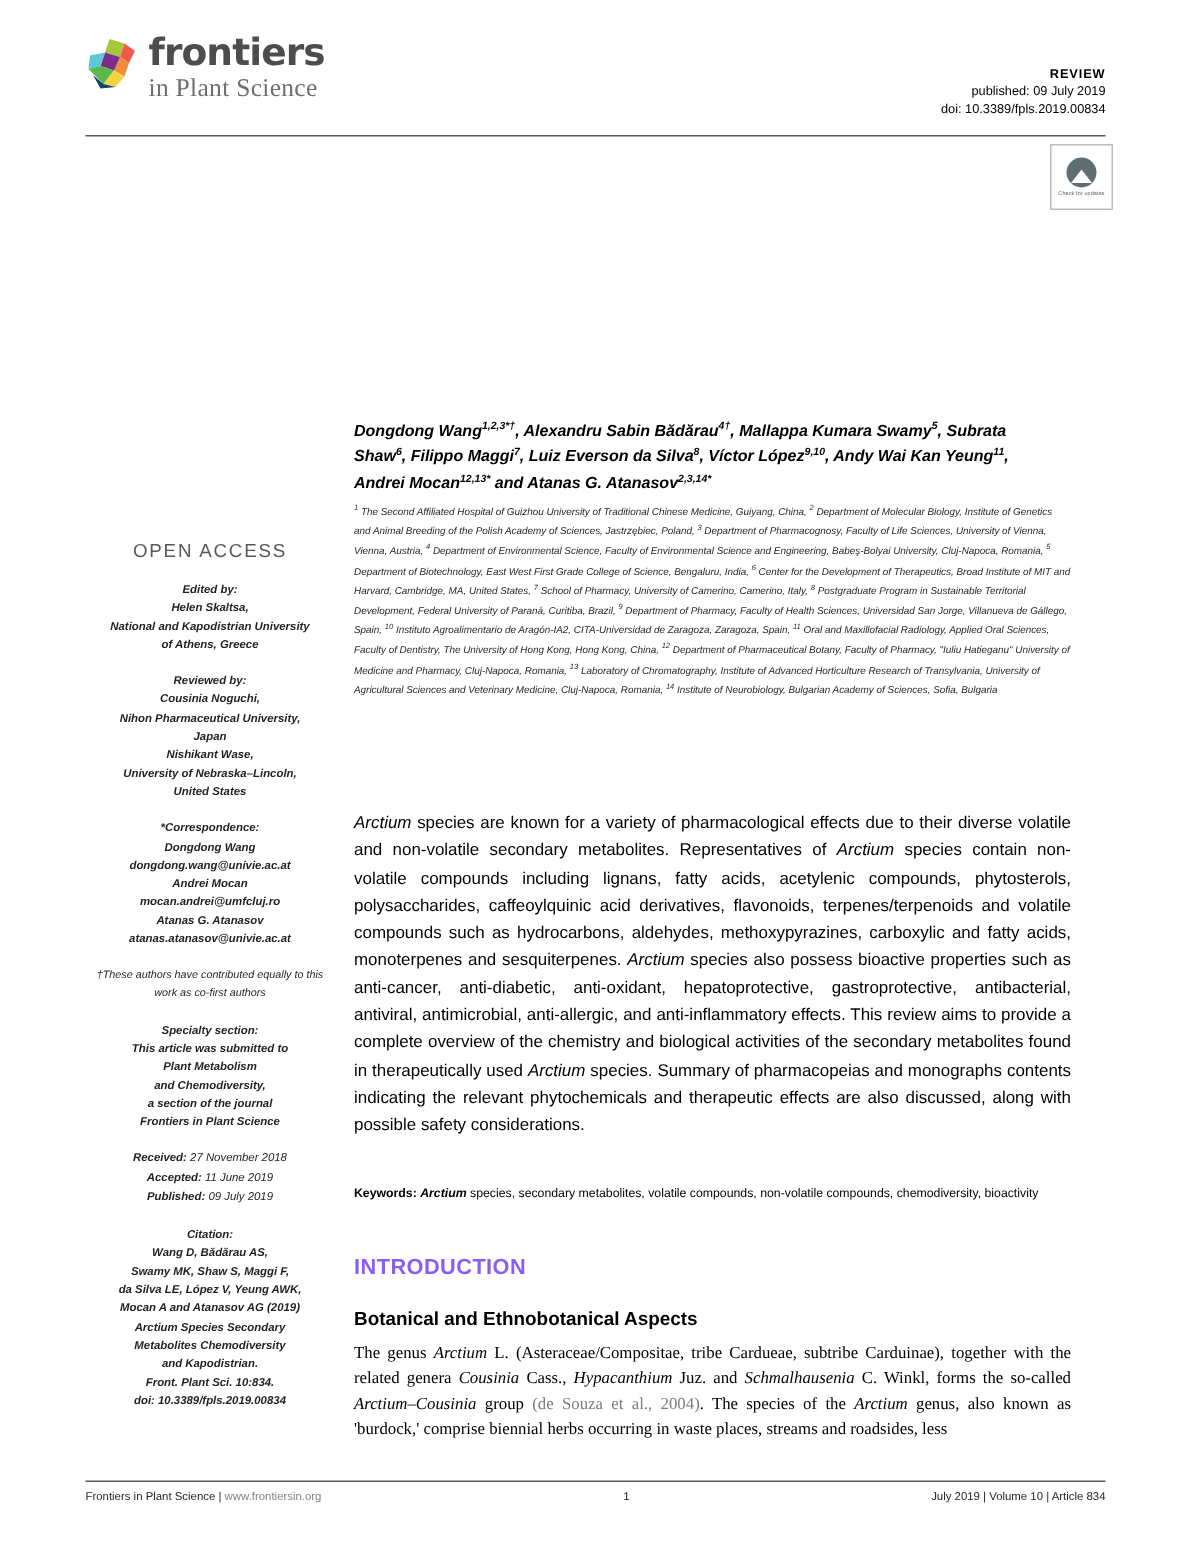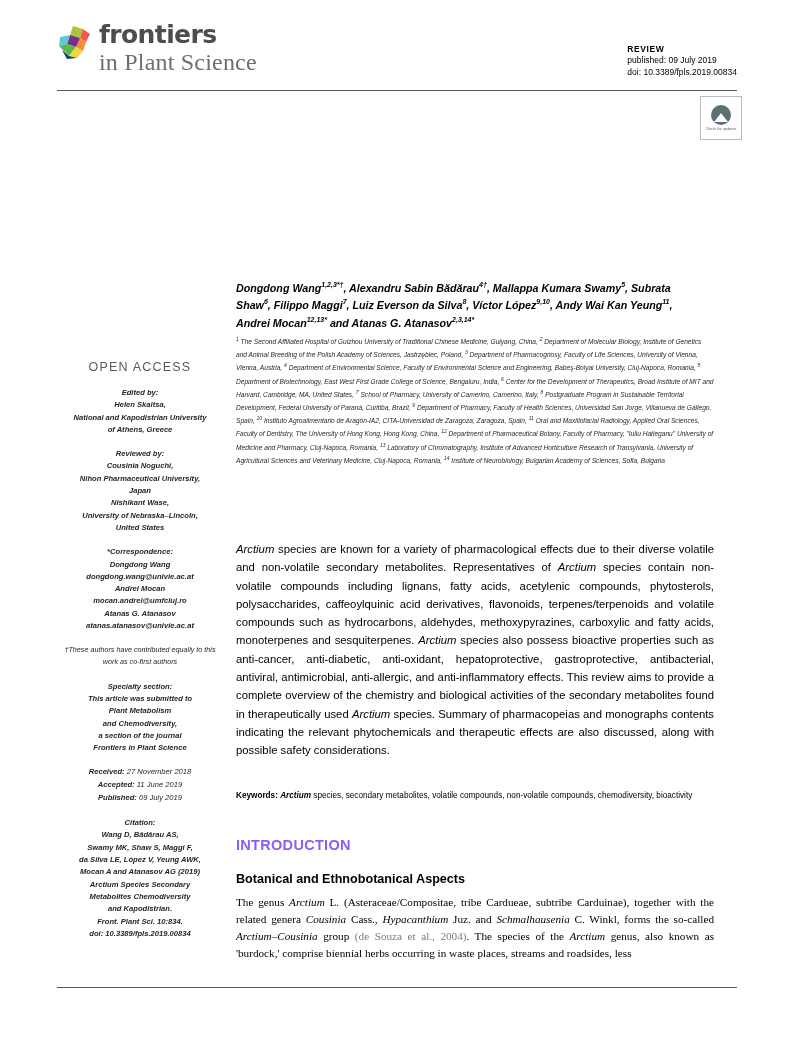--- a/index.html
+++ b/index.html
@@ -52,29 +52,30 @@
   }
   .logo-frontiers {
     font-family: "DejaVu Sans", sans-serif;
     font-weight: bold;
     font-size: 25px;
     color: #4d4d4f;
     letter-spacing: -0.6px;
   }
   .logo-journal {
     font-family: "Liberation Serif", serif;
-    font-size: 24px;
+    font-size: 17px;
     color: #6d6e71;
     margin-top: 3px;
     letter-spacing: 0.2px;
   }
   .header-meta {
     position: absolute;
     right: 0;
     top: 22px;
+    text-align: right;
     line-height: 1.35;
   }
   .header-meta .review {
     font-size: 8.5px;
     font-weight: bold;
     letter-spacing: 0.6px;
     color: #000;
   }
   .header-meta .pub,
   .header-meta .doi {
@@ -393,14 +394,21 @@
 
   <div class="keywords">
     <span>Keywords: </span><span class="kw-body"><em>Arctium</em> species, secondary metabolites, volatile compounds, non-volatile compounds, chemodiversity, bioactivity</span>
   </div>
 
   <div class="h1">INTRODUCTION</div>
   <div class="h2">Botanical and Ethnobotanical Aspects</div>
   <div class="body-text">The genus <em>Arctium</em> L. (Asteraceae/Compositae, tribe Cardueae, subtribe Carduinae), together with the related genera <em>Cousinia</em> Cass., <em>Hypacanthium</em> Juz. and <em>Schmalhausenia</em> C. Winkl, forms the so-called <em>Arctium</em>–<em>Cousinia</em> group <span class="cite">(de Souza et al., 2004)</span>. The species of the <em>Arctium</em> genus, also known as 'burdock,' comprise biennial herbs occurring in waste places, streams and roadsides, less</div>
 
   <div class="footer-rule"></div>
+  <div class="footer">
+    <div class="left">
+      <span>Frontiers in Plant Science</span><span> | </span><span class="url">www.frontiersin.org</span>
+    </div>
+    <div class="center">1</div>
+    <div class="right">July 2019 | Volume 10 | Article 834</div>
+  </div>
 
 </div>
 
 </body></html>

